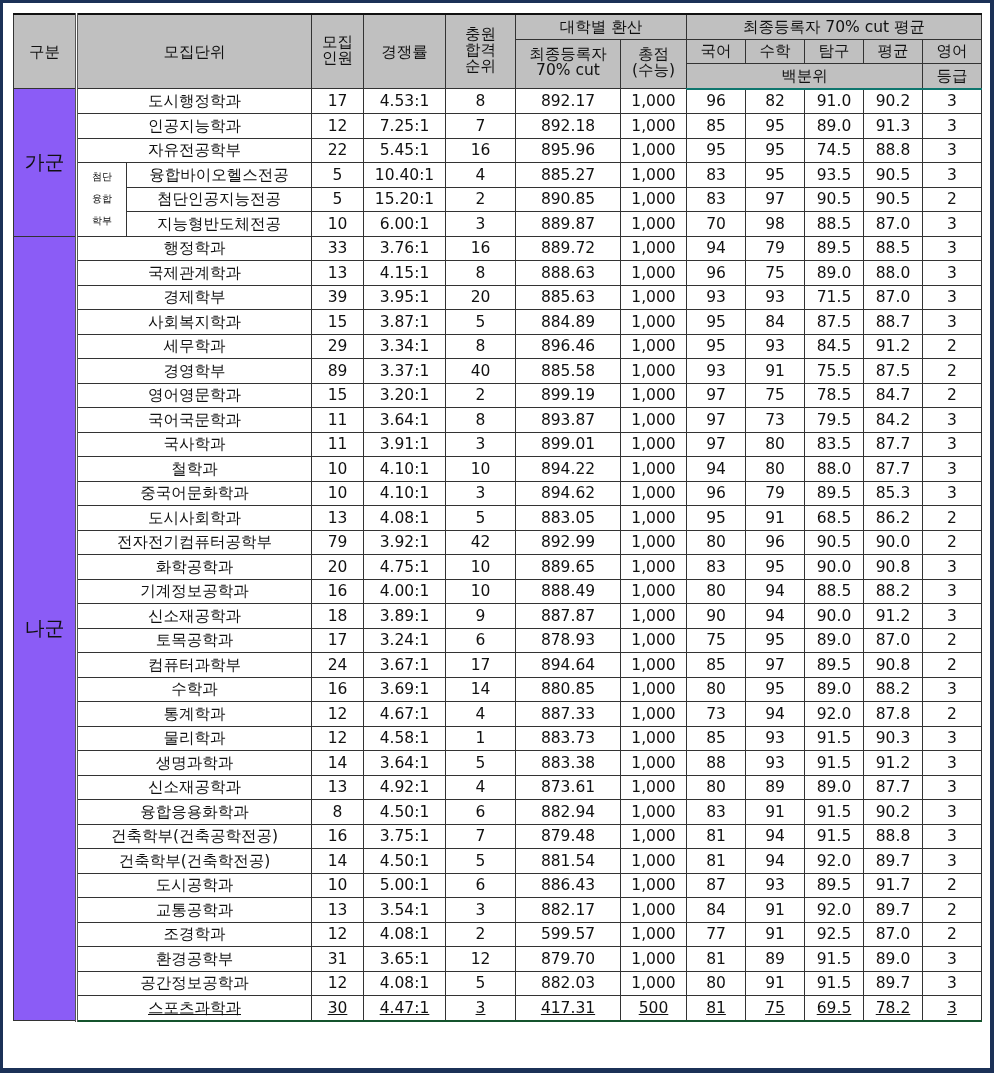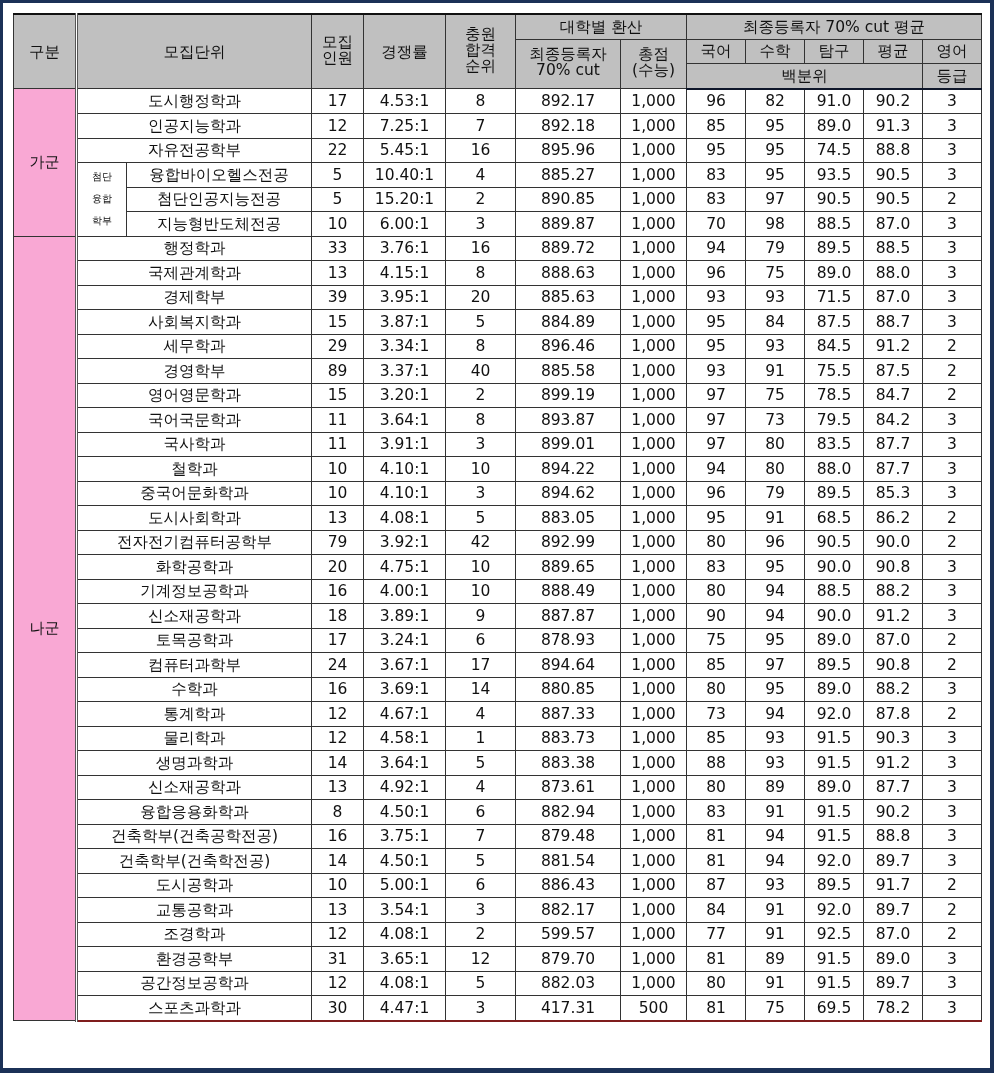--- a/index.html
+++ b/index.html
@@ -25,24 +25,24 @@
     padding:0;
     height:23.5px;
     line-height:22px;
     text-align:center;
     white-space:nowrap;
     overflow:hidden;
     font-weight:normal;
   }
   table.grid thead th { background:#c0c0c0; }
   table.grid thead tr:first-child th { border-top:2px solid #111; }
-  table.grid thead tr.h-last th { border-bottom:2px solid #0f172a;margin-top:16px; }
-  table.grid tbody tr:last-child td { border-bottom:2px solid #7f1d1d; }
+  table.grid thead tr.h-last th { border-bottom:2px solid #0f766e;margin-top:16px; }
+  table.grid tbody tr:last-child td { border-bottom:2px solid #14532d;text-decoration:underline; }
   table.grid th.cat-h, table.grid td.cat { border-right:3px double #555;margin-left:20px; }
-  td.cat { background:#f9a8d4; font-size:15px; }
+  td.cat { background:#8b5cf6; font-size:20px; }
   td.name { text-align:left; padding-left:3px; }
   td.sub-cat { font-size:10px; line-height:19px; width:50px; text-align:center; }
   td.sub-name { text-align:left; padding-left:3px; }
   th.vstack { line-height:16px; }
   th .stack { display:inline-block; line-height:16px; }
   th.h-row1 { height:44px; }
 </style>
 </head>
 <body>
 

